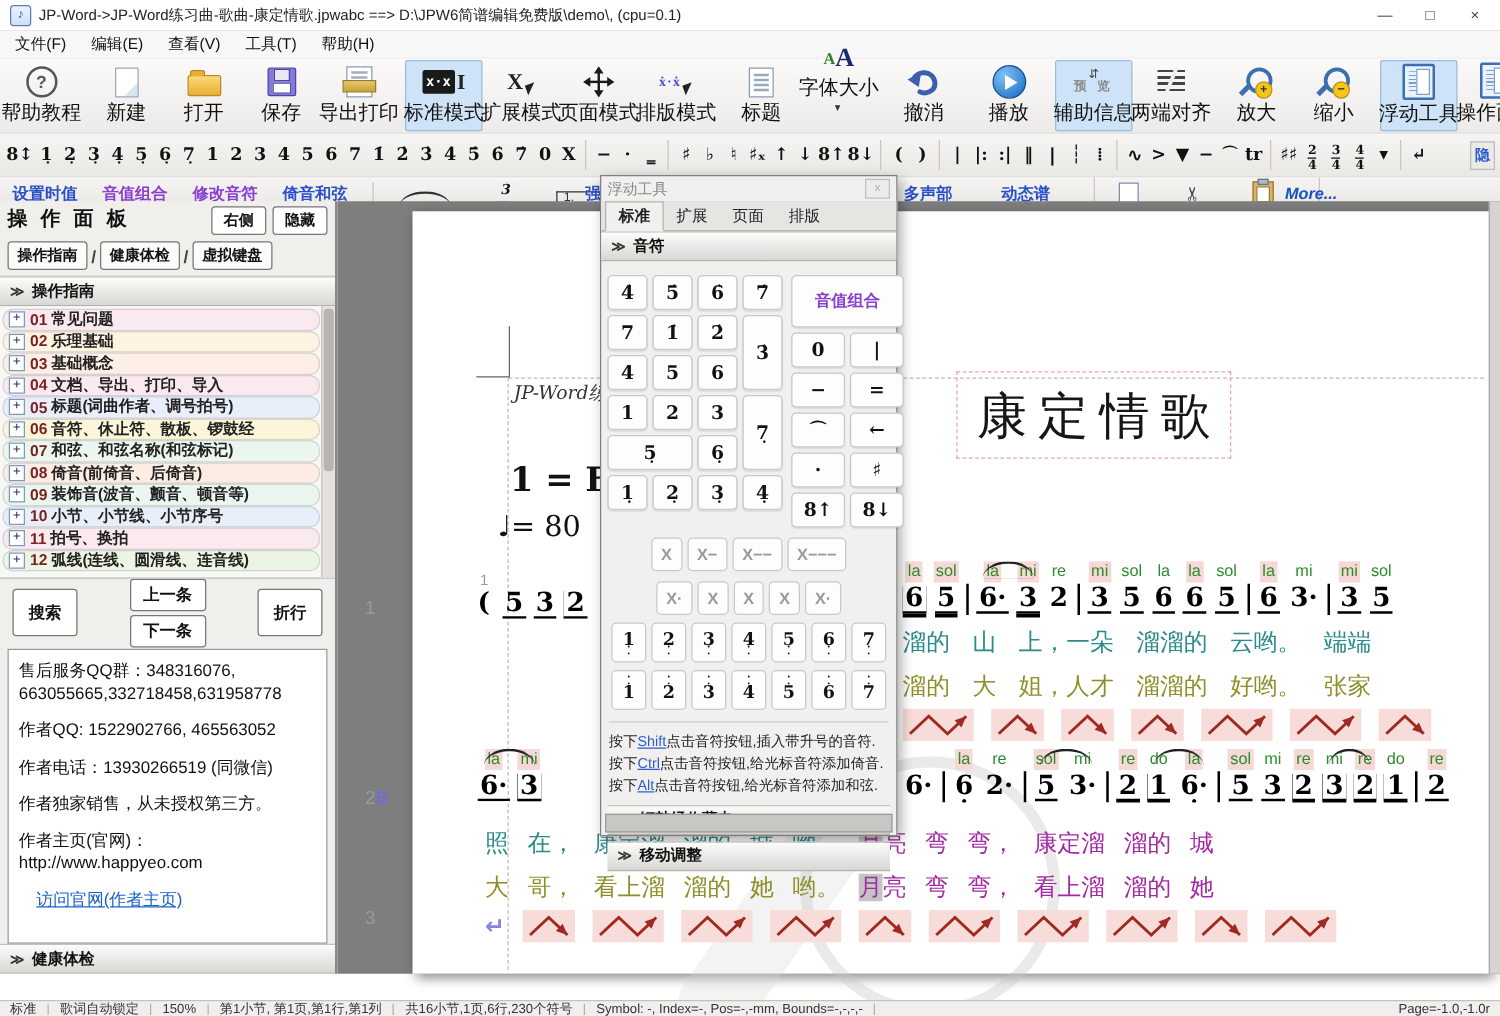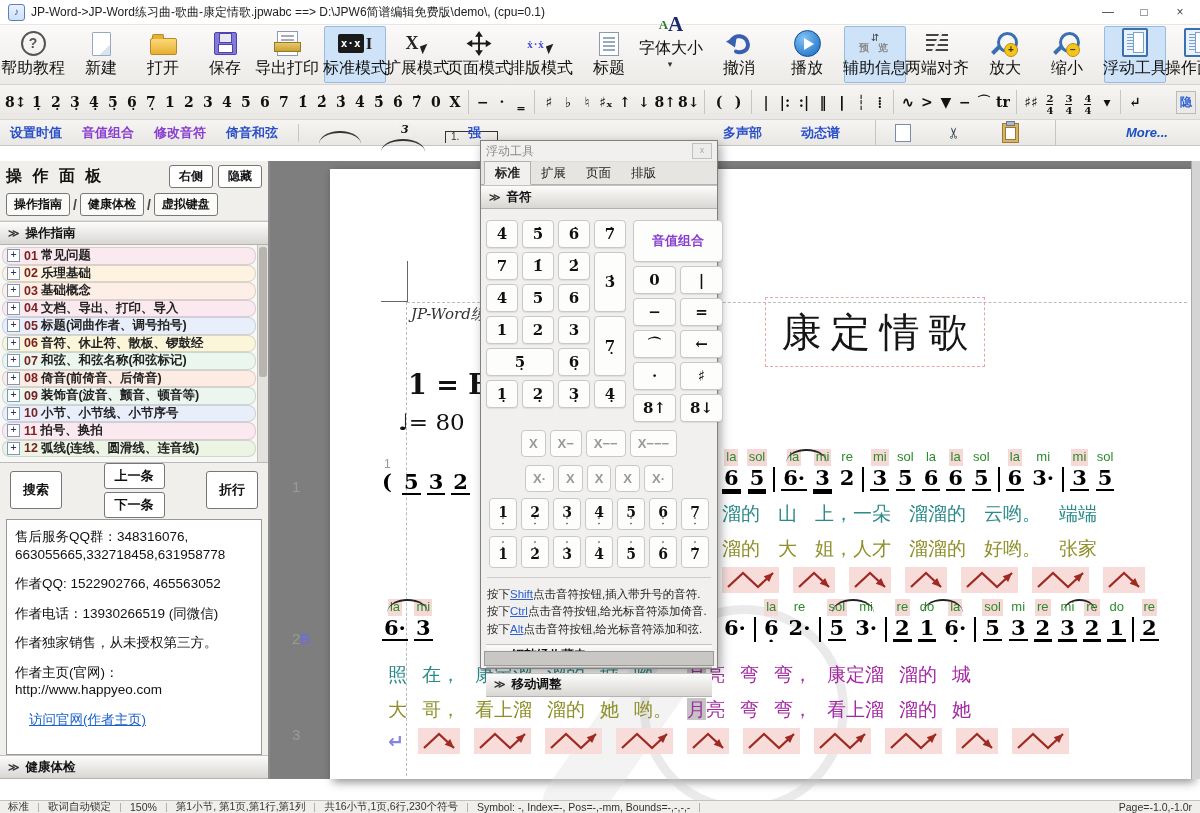--- a/index.html
+++ b/index.html
@@ -18,21 +18,21 @@
 .menubar{height:21px;display:flex;align-items:center;background:#f7f7f7;border-bottom:1px solid #eee;padding-left:2px;}
 .menuitem{padding:2px 10px;font-size:12.5px;color:#111;}
 
 
 .toolbar1{height:57px;background:linear-gradient(#fbfaf9,#edebe8);border-bottom:1px solid #d8d5d0;
   display:flex;align-items:stretch;padding:1px 2px;}
 .tbtn{display:flex;flex-direction:column;align-items:center;justify-content:flex-end;min-width:50px;
   padding:3px 5px;border:1px solid transparent;border-radius:2px;}
 .tbtn .icw{height:31px;display:flex;align-items:center;justify-content:center;}
 .tbtn .lbl{font-size:16px;white-space:nowrap;margin-top:1px;}
-.tbtn.active{background:#cfe3f8;border-color:#98bce0;}
+.tbtn.active{background:#cfe3f8;border-color:#98bce0;justify-content:center;}
 .tsep{width:1px;background:#d0cdc8;margin:5px 3px;}
 .ddarrow{font-size:9px;color:#333;align-self:center;margin:0 0 10px -2px;}
 
 
 .ic-help{width:21px;height:21px;border:2px solid #555;border-radius:50%;color:#555;font:bold 14px/20px "Liberation Sans",sans-serif;display:inline-block;text-align:center;}
 .ic-page{width:17px;height:22px;background:linear-gradient(135deg,#fff 72%,#d8e4f0 72%);border:1px solid #98a8c0;display:inline-block;border-radius:1px;}
 .ic-folder{width:25px;height:15px;margin-top:6px;background:linear-gradient(#fbd977,#e9ae35);border:1px solid #b88a25;border-radius:2px;position:relative;display:inline-block;}
 .ic-folder::before{content:"";position:absolute;top:-5px;left:1px;width:10px;height:4px;background:#e9ae35;border:1px solid #b88a25;border-bottom:none;border-radius:2px 2px 0 0;}
 .ic-floppy{width:21px;height:21px;background:#8379d6;border:1px solid #4e43ad;border-radius:2px;position:relative;display:inline-block;}
 .ic-floppy::before{content:"";position:absolute;left:4px;top:0;width:11px;height:8px;background:#e8e8f4;border:1px solid #4e43ad;}
@@ -214,20 +214,27 @@
   <div class="titlebar">
     <span class="appicon">♪</span>
     <span class="titletext">JP-Word-&gt;JP-Word练习曲-歌曲-康定情歌.jpwabc ==&gt; D:\JPW6简谱编辑免费版\demo\, (cpu=0.1)</span>
     <span class="wincontrols">
       <span class="winbtn">—</span>
       <span class="winbtn">□</span>
       <span class="winbtn">×</span>
     </span>
   </div>
 
+  <div class="menubar" id="menubar">
+      <div class="menuitem">文件(F)</div>
+      <div class="menuitem">编辑(E)</div>
+      <div class="menuitem">查看(V)</div>
+      <div class="menuitem">工具(T)</div>
+      <div class="menuitem">帮助(H)</div>
+    </div>
   <div class="toolbar1" id="toolbar1">
       <div class="tbtn">
         <span class="icw">
           <span class="ic-help">?</span>
         </span>
         <span class="lbl">帮助教程</span>
       </div>
       <div class="tsep"></div>
       <div class="tbtn">
         <span class="icw">
@@ -469,21 +476,21 @@
       <span class="t3abs" style="left: 895px;">
         <span class="ic-copy"></span>
       </span>
       <span class="t3abs" style="left: 948px;">
         <span class="ic-cut">✂</span>
       </span>
       <span class="t3abs" style="left: 1002px;">
         <span class="ic-paste"></span>
       </span>
       <span class="t3abs t3sep" style="left: 1055px;"></span>
-      <span class="t3abs t3more" style="left: 1126px;">More...</span>
+      <span class="t3abs t3more" style="left: 1028px;">More...</span>
     </div>
 
   <div class="main">
     <div class="leftpanel">
       <div class="lp-header">
         <span class="lp-title">操 作 面 板</span>
         <span class="lp-hbtns">
           <span class="lp-hbtn">右侧</span>
           <span class="lp-hbtn">隐藏</span>
         </span>

